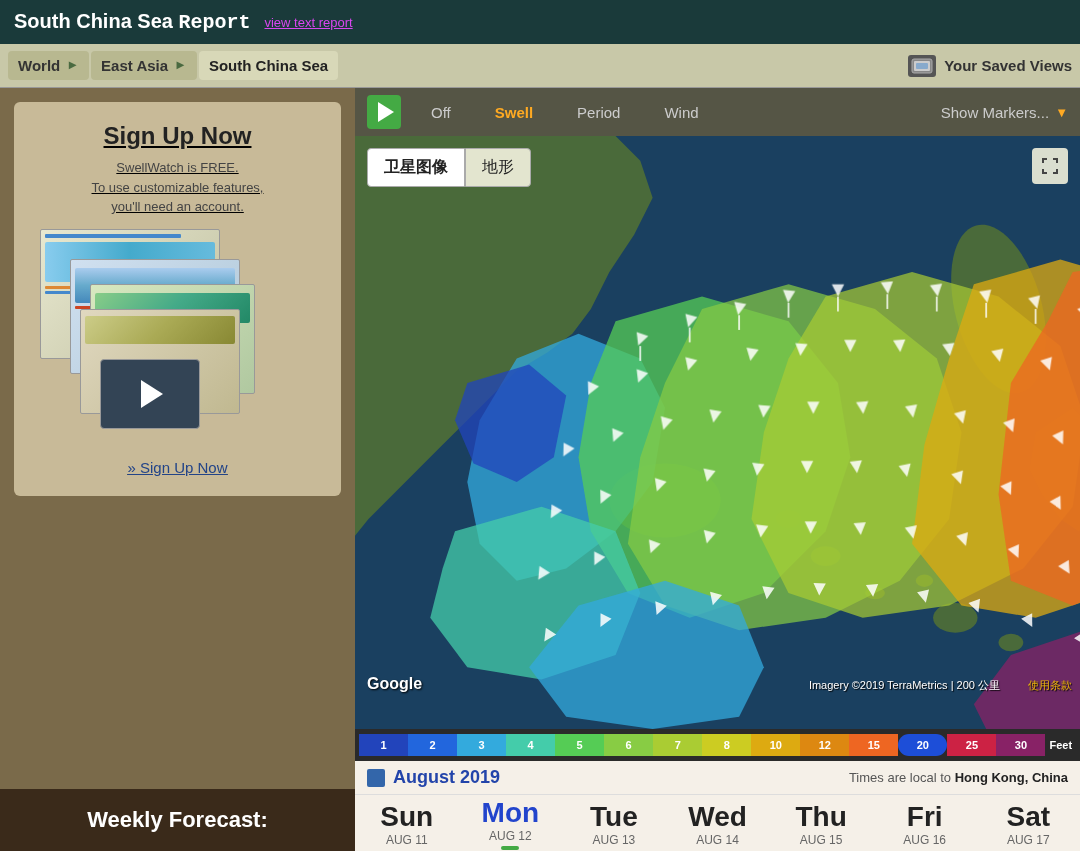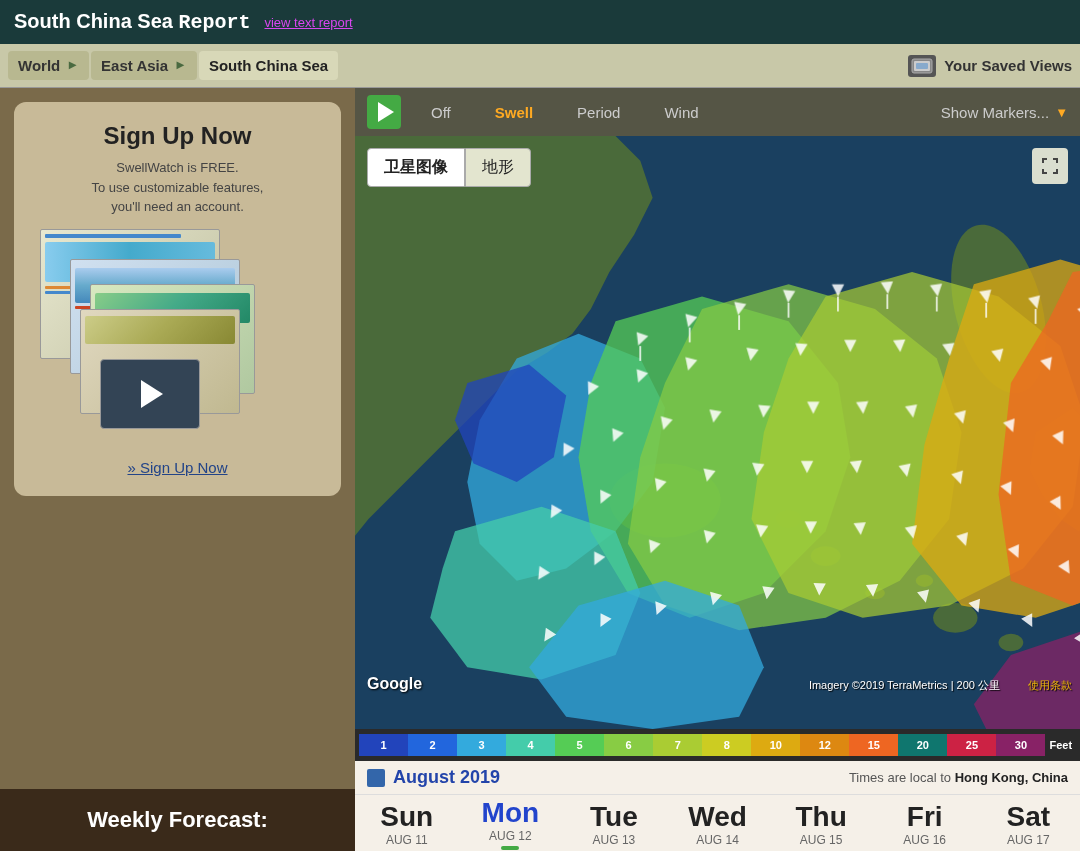--- a/index.html
+++ b/index.html
@@ -89,23 +89,24 @@
       min-width: 355px;
       background: #7a6a4a;
       display: flex;
       flex-direction: column;
     }
 
     #signup-box {
       background: #c8ba98;
       margin: 14px;
       padding: 20px 16px;
-      border-radius: 12px;
+      border-radius: 6px;
       text-align: center;
       flex-shrink: 0;
+      text-decoration: underline;
     }
     #signup-title {
       font-size: 24px;
       font-weight: bold;
       color: #222;
       margin-bottom: 8px;
     }
     #signup-desc {
       font-size: 13px;
       color: #444;
@@ -632,21 +633,21 @@
         <div class="scale-cell" style="background: rgb(34, 102, 221);">2</div>
         <div class="scale-cell" style="background: rgb(51, 170, 221);">3</div>
         <div class="scale-cell" style="background: rgb(68, 204, 170);">4</div>
         <div class="scale-cell" style="background: rgb(85, 204, 85);">5</div>
         <div class="scale-cell" style="background: rgb(136, 204, 68);">6</div>
         <div class="scale-cell" style="background: rgb(170, 204, 51);">7</div>
         <div class="scale-cell" style="background: rgb(204, 204, 34);">8</div>
         <div class="scale-cell" style="background: rgb(221, 170, 17);">10</div>
         <div class="scale-cell" style="background: rgb(221, 136, 17);">12</div>
         <div class="scale-cell" style="background: rgb(238, 102, 34);">15</div>
-        <div class="scale-cell" style="background: #0f766e;">20</div>
+        <div class="scale-cell" style="background: #1d4ed8; border-radius: 11px;">20</div>
         <div class="scale-cell" style="background: rgb(204, 34, 68);">25</div>
         <div class="scale-cell" style="background: rgb(136, 34, 102);">30</div>
         <div class="scale-label">Feet</div>
       </div>
 
     <div id="bottom-bar">
       <div id="date-row">
         <div id="calendar-icon"></div>
         <span id="month-year">August 2019</span>
         <div id="timezone-info">

